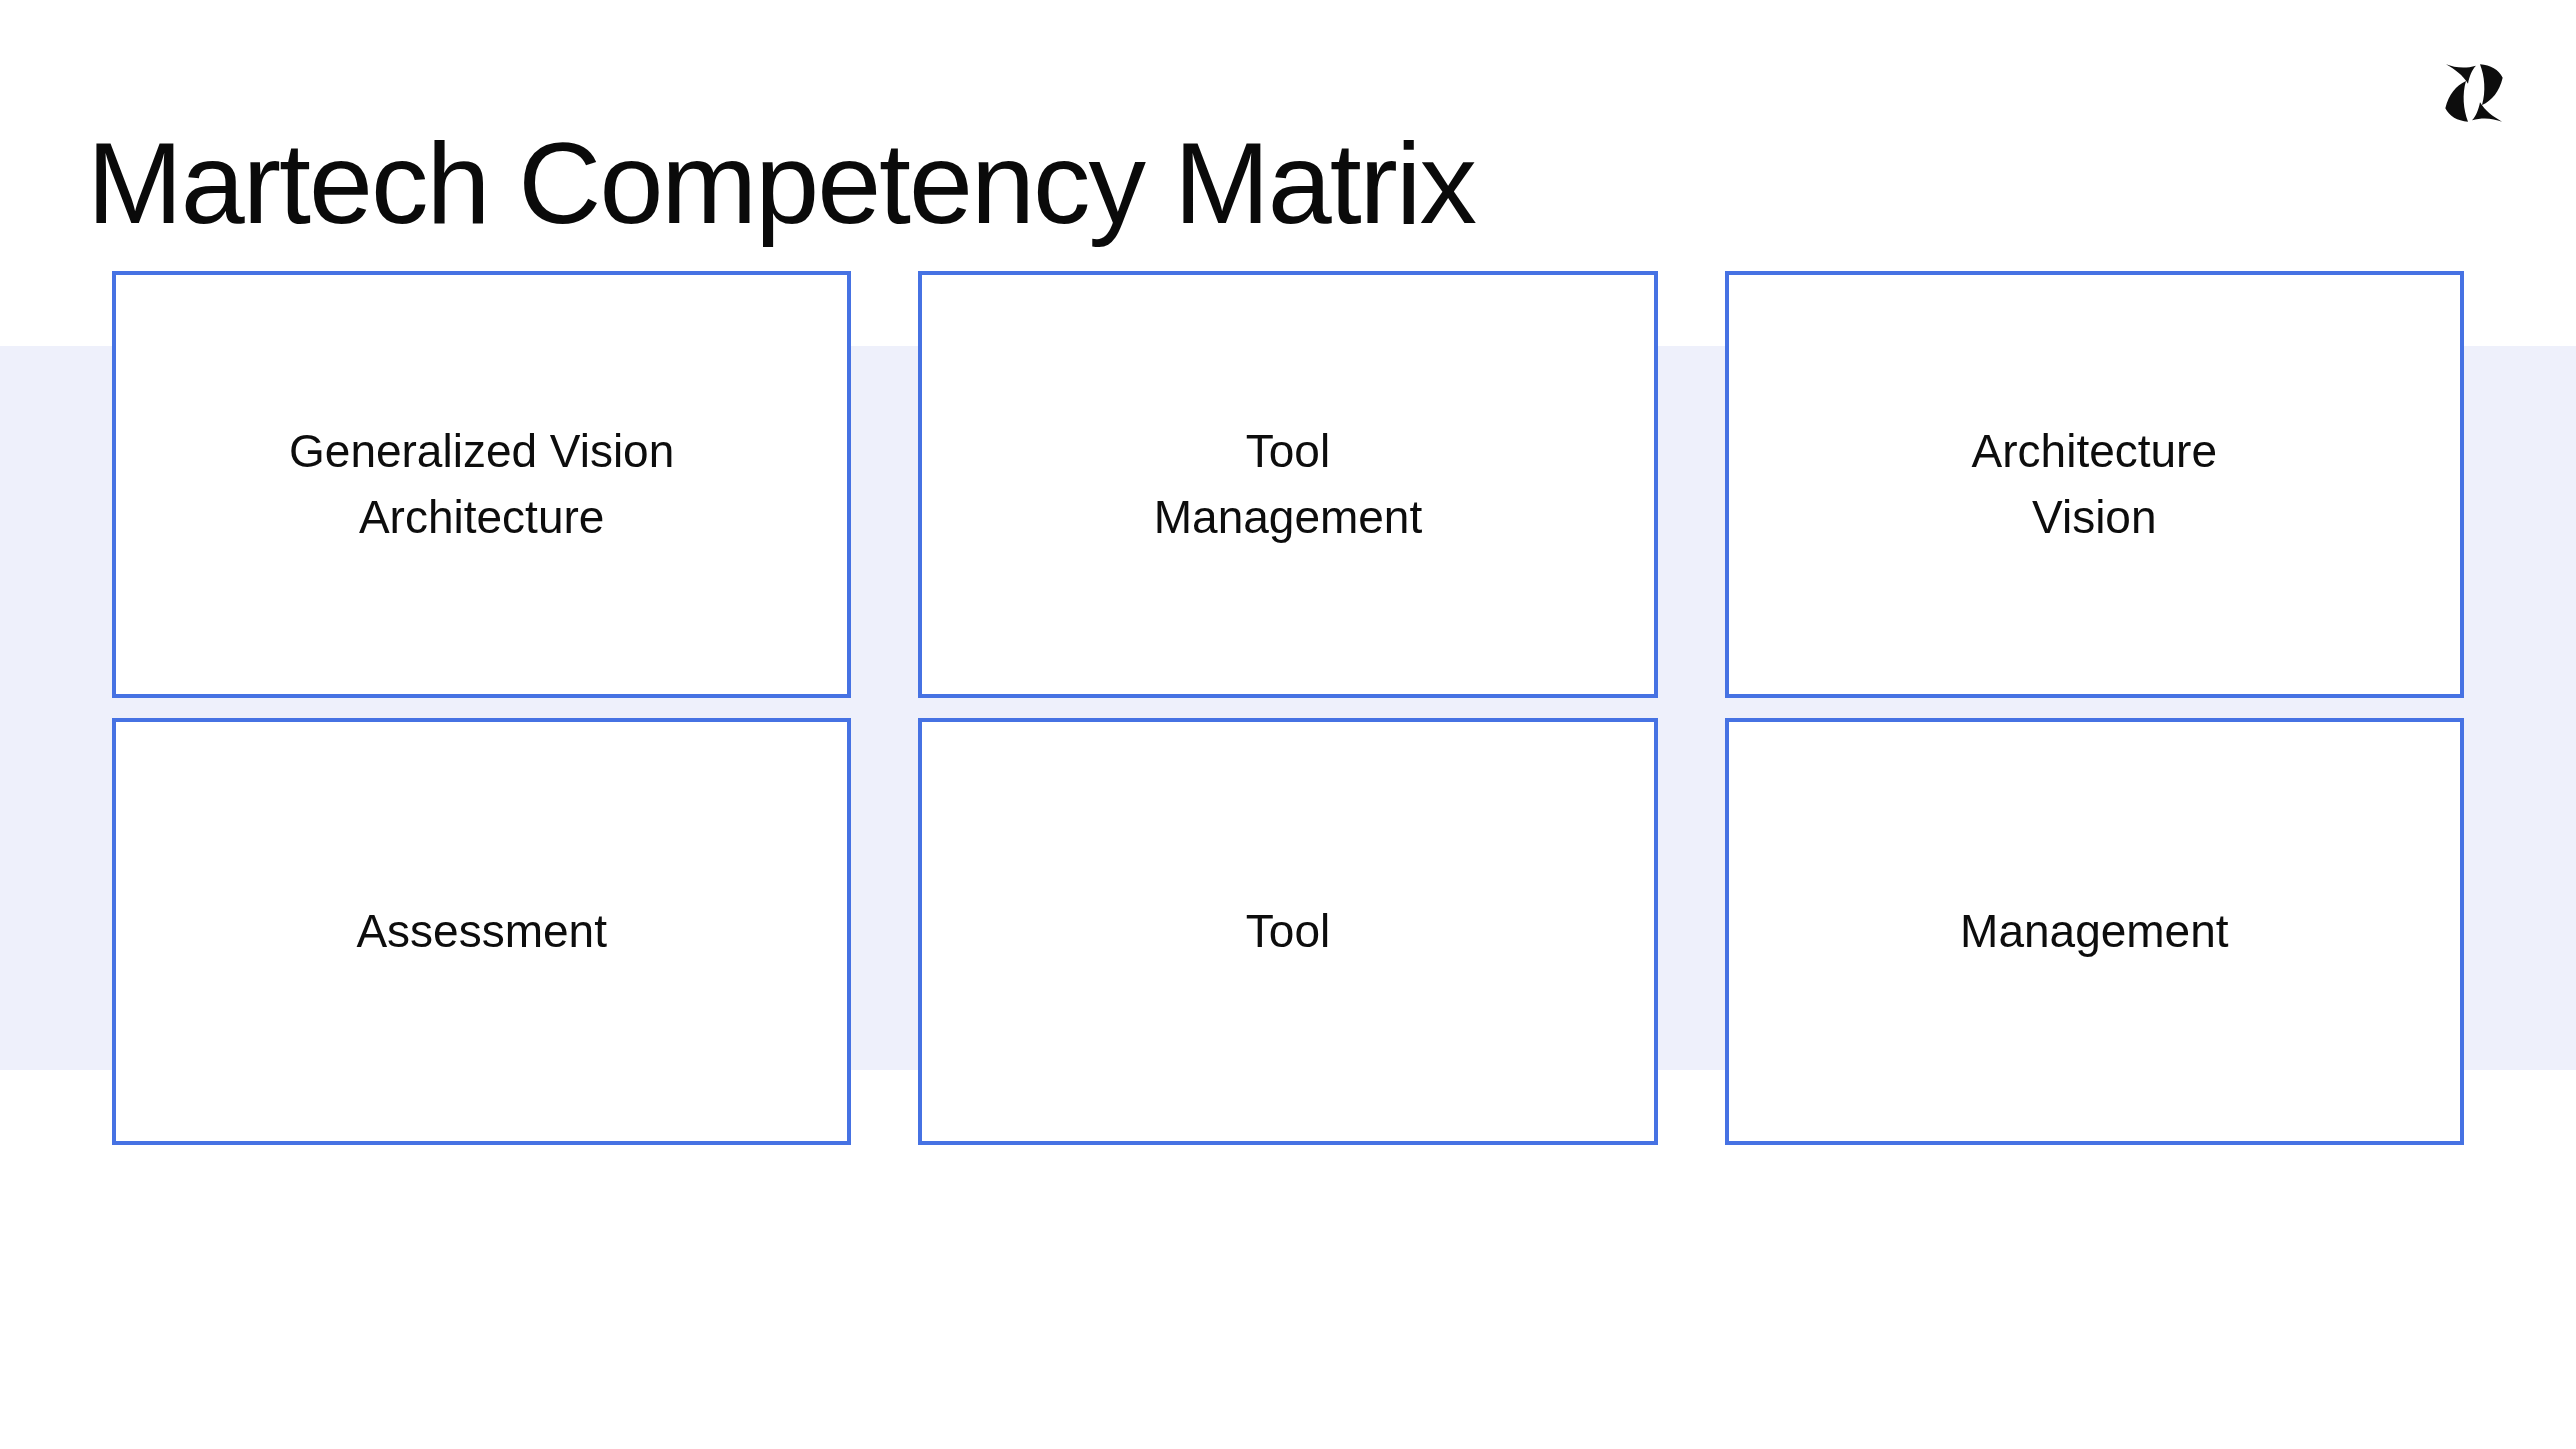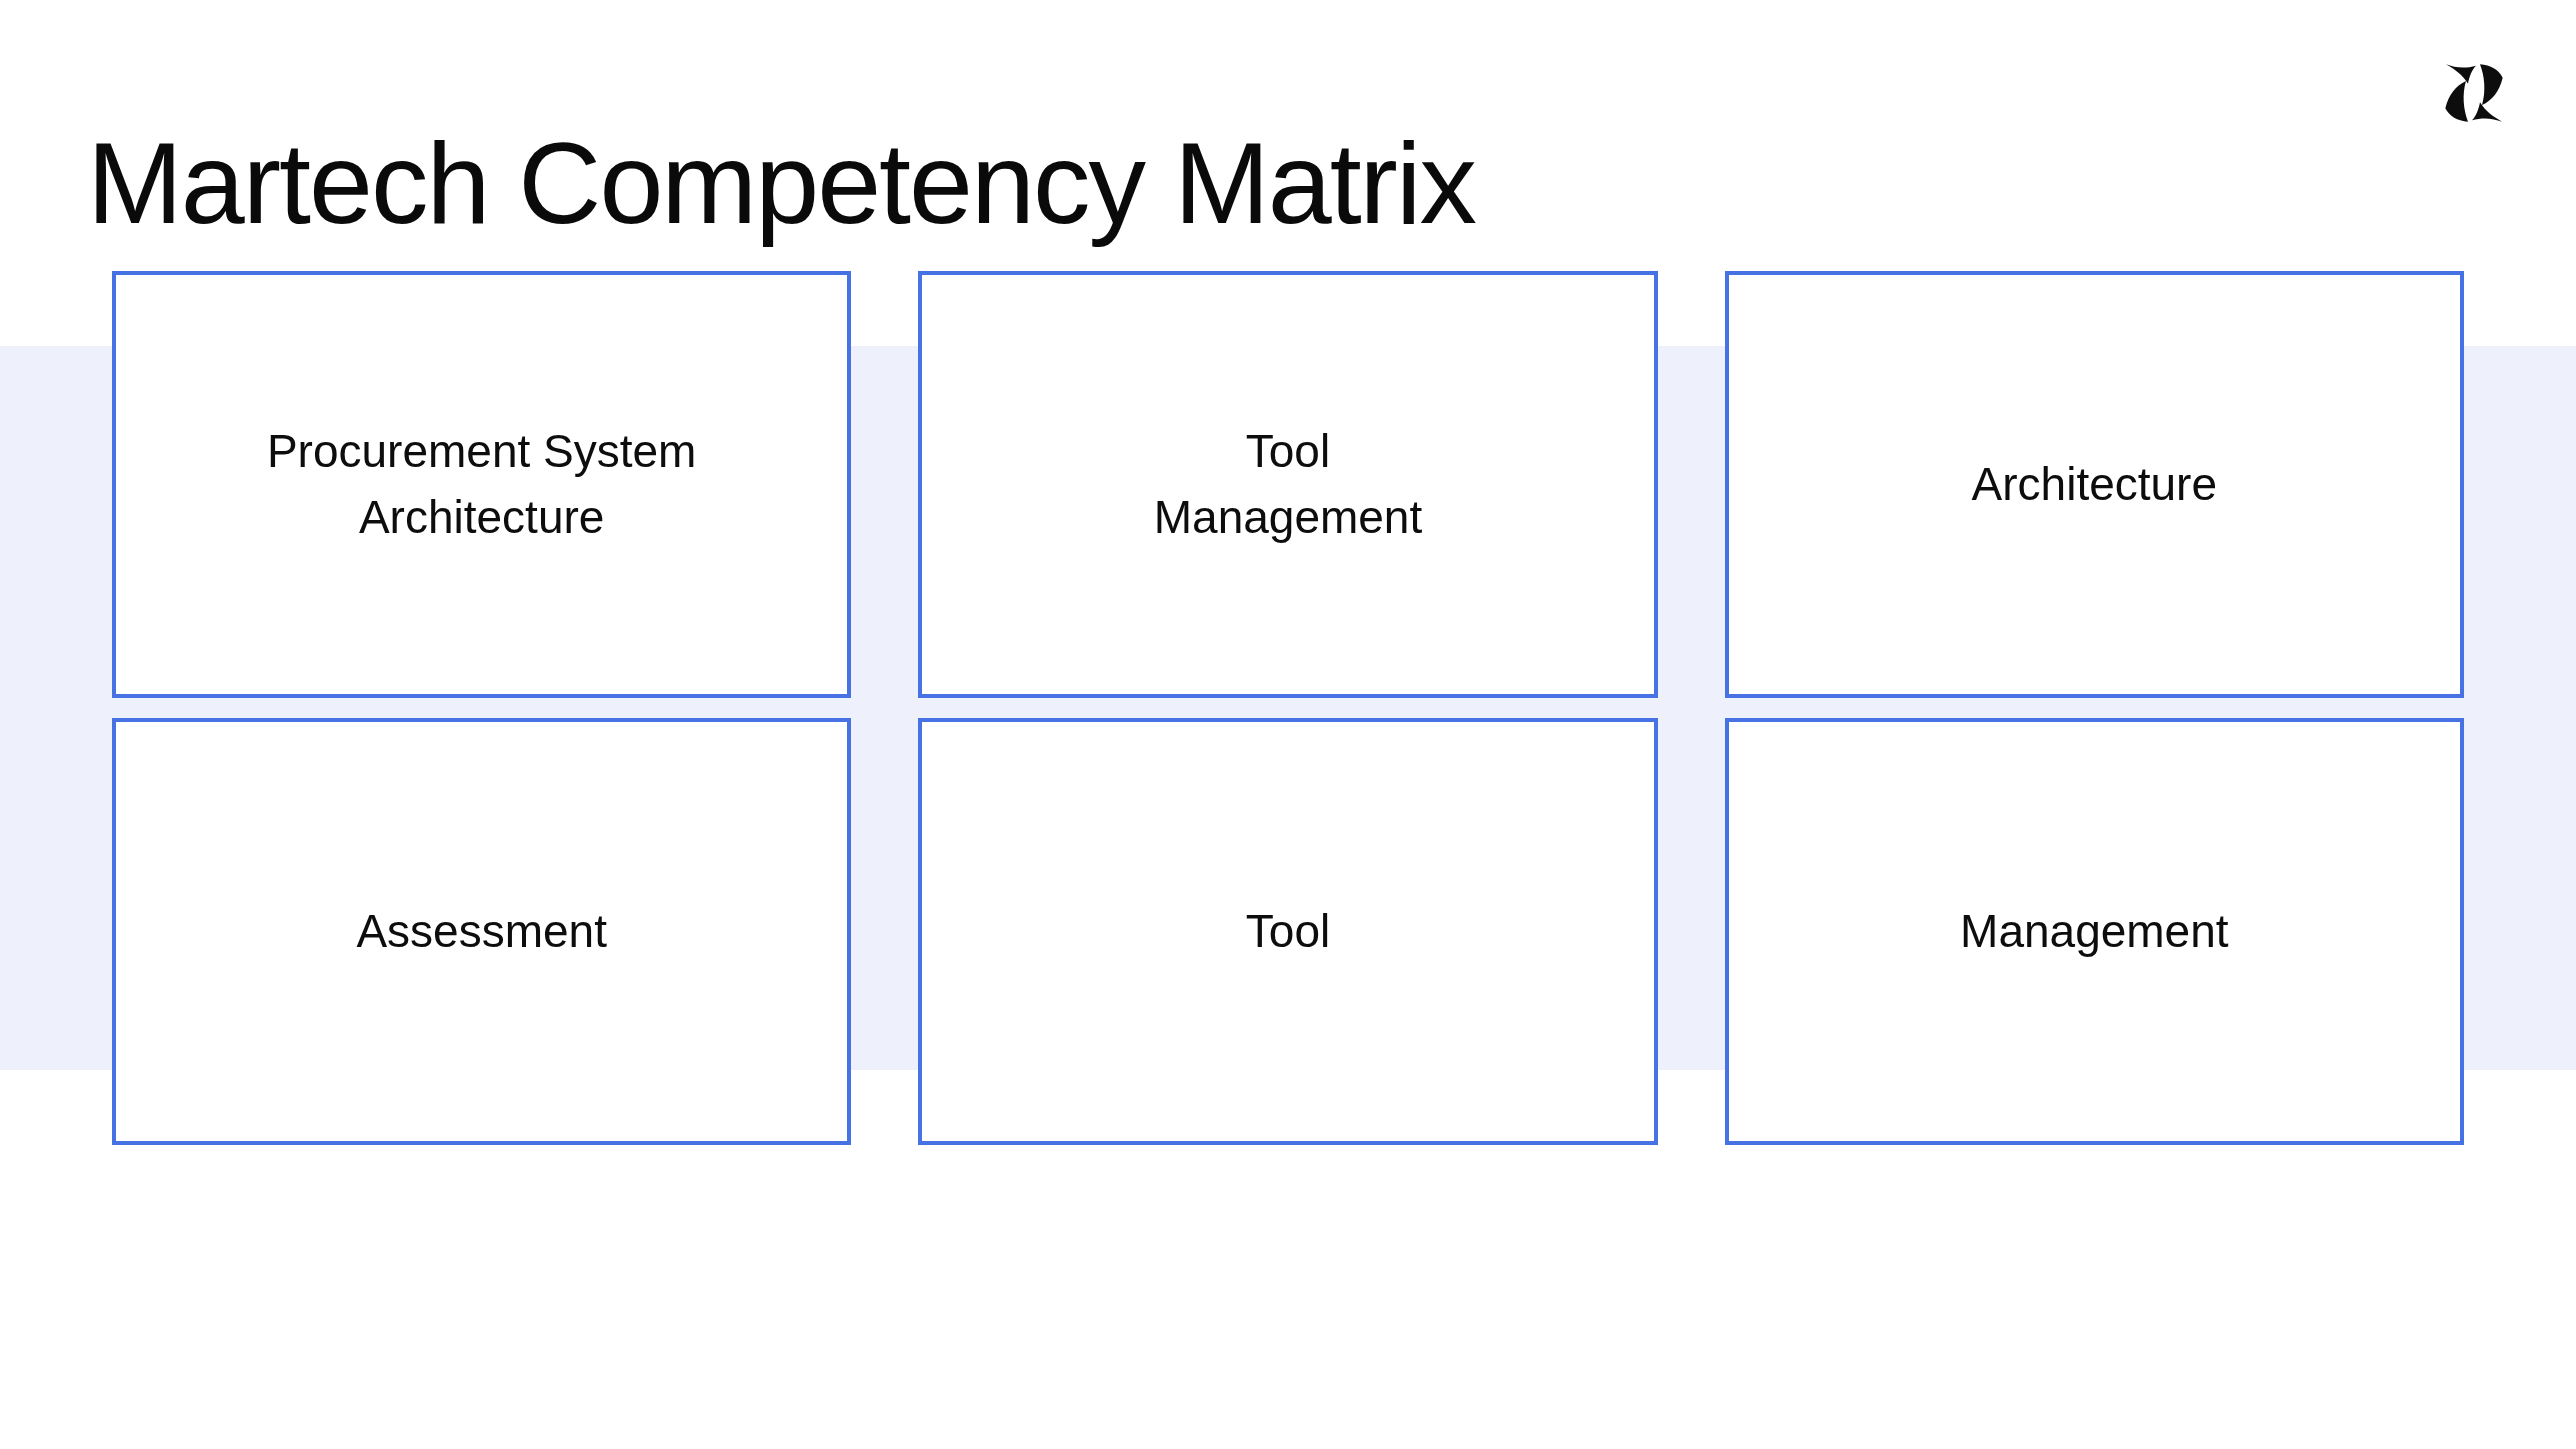--- a/index.html
+++ b/index.html
@@ -92,35 +92,36 @@
         <path d="M54,0 C70,1 82,8 88,20 C83,41 72,54 57,61 C63,41 61,18 54,0 Z"></path>
       </g>
     </svg>
   </span>
 </div>
 
 <div class="grid">
 
   <div class="card">
     <div class="card-label">
-      <span class="line">Procurement System</span>
+      <span class="line">Generalized Vision</span>
       <span class="line">Architecture</span>
     </div>
   </div>
 
   <div class="card">
     <div class="card-label">
       <span class="line">Tool</span>
       <span class="line">Management</span>
     </div>
   </div>
 
   <div class="card">
     <div class="card-label">
       <span class="line">Architecture</span>
+      <span class="line">Vision</span>
     </div>
   </div>
 
   <div class="card">
     <div class="card-label">
       <span class="line">Assessment</span>
     </div>
   </div>
 
   <div class="card">

